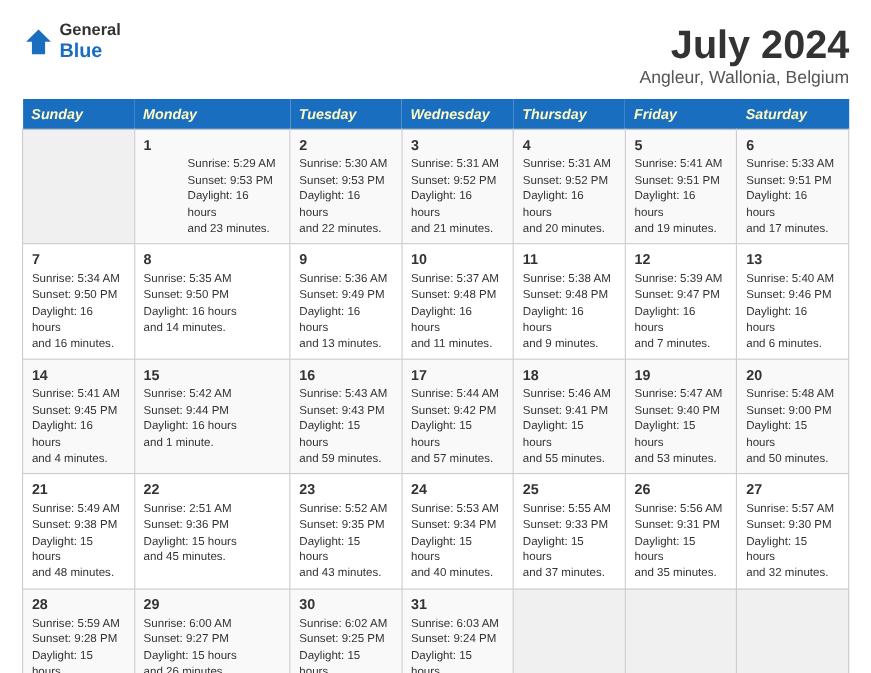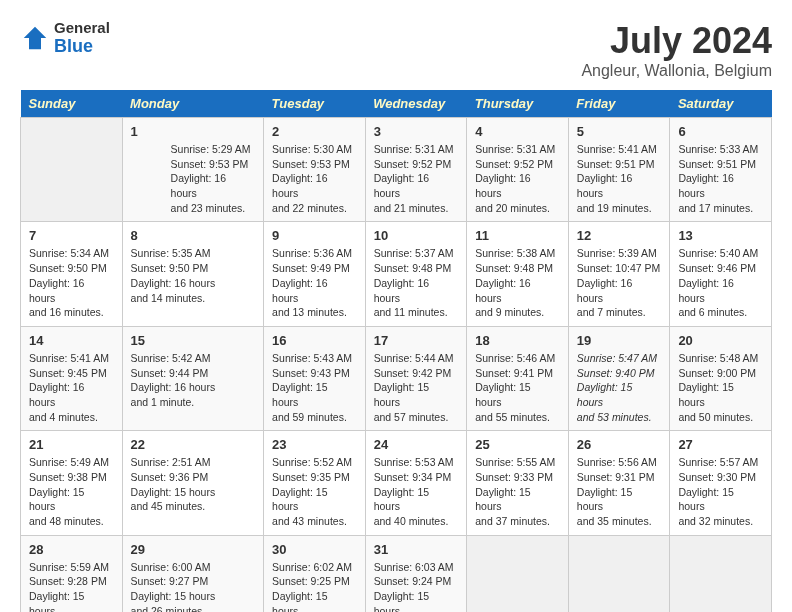--- a/index.html
+++ b/index.html
@@ -203,21 +203,21 @@
         <td>
           <span class="day-number">11</span>
           <div class="day-info" style="white-space: pre-line;">Sunrise: 5:38 AM
 Sunset: 9:48 PM
 Daylight: 16 hours
 and 9 minutes.</div>
         </td>
         <td>
           <span class="day-number">12</span>
           <div class="day-info" style="white-space: pre-line;">Sunrise: 5:39 AM
-Sunset: 10:47 PM
+Sunset: 9:47 PM
 Daylight: 16 hours
 and 7 minutes.</div>
         </td>
         <td>
           <span class="day-number">13</span>
           <div class="day-info" style="white-space: pre-line;">Sunrise: 5:40 AM
 Sunset: 9:46 PM
 Daylight: 16 hours
 and 6 minutes.</div>
         </td>
@@ -253,21 +253,21 @@
         </td>
         <td>
           <span class="day-number">18</span>
           <div class="day-info" style="white-space: pre-line;">Sunrise: 5:46 AM
 Sunset: 9:41 PM
 Daylight: 15 hours
 and 55 minutes.</div>
         </td>
         <td>
           <span class="day-number">19</span>
-          <div class="day-info" style="white-space: pre-line; font-style: italic;">Sunrise: 5:47 AM
+          <div class="day-info" style="white-space: pre-line;">Sunrise: 5:47 AM
 Sunset: 9:40 PM
 Daylight: 15 hours
 and 53 minutes.</div>
         </td>
         <td>
           <span class="day-number">20</span>
           <div class="day-info" style="white-space: pre-line;">Sunrise: 5:48 AM
 Sunset: 9:00 PM
 Daylight: 15 hours
 and 50 minutes.</div>

